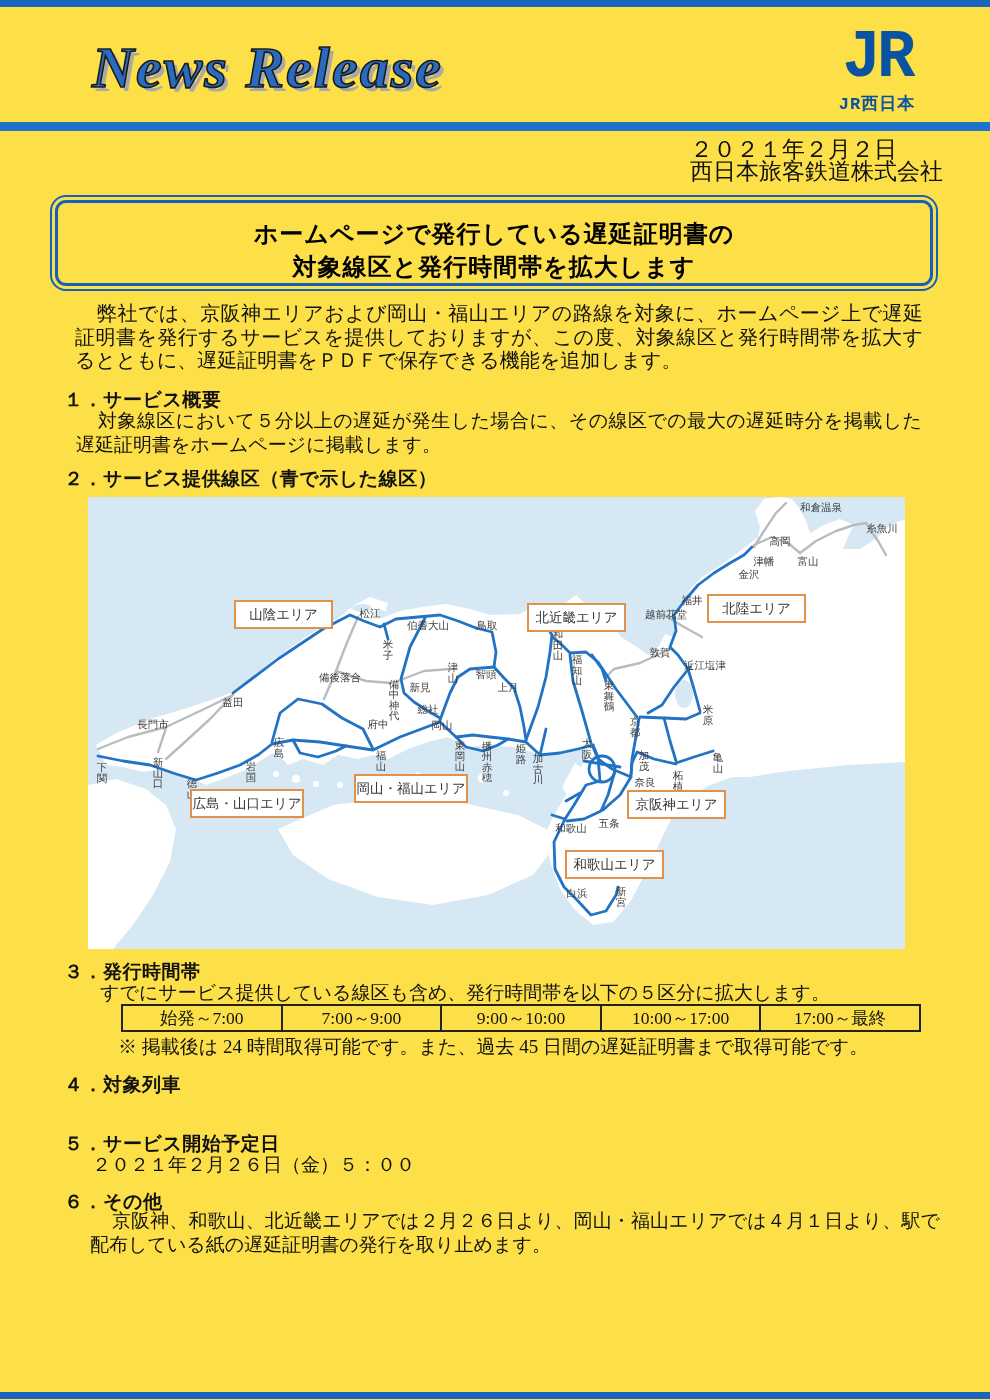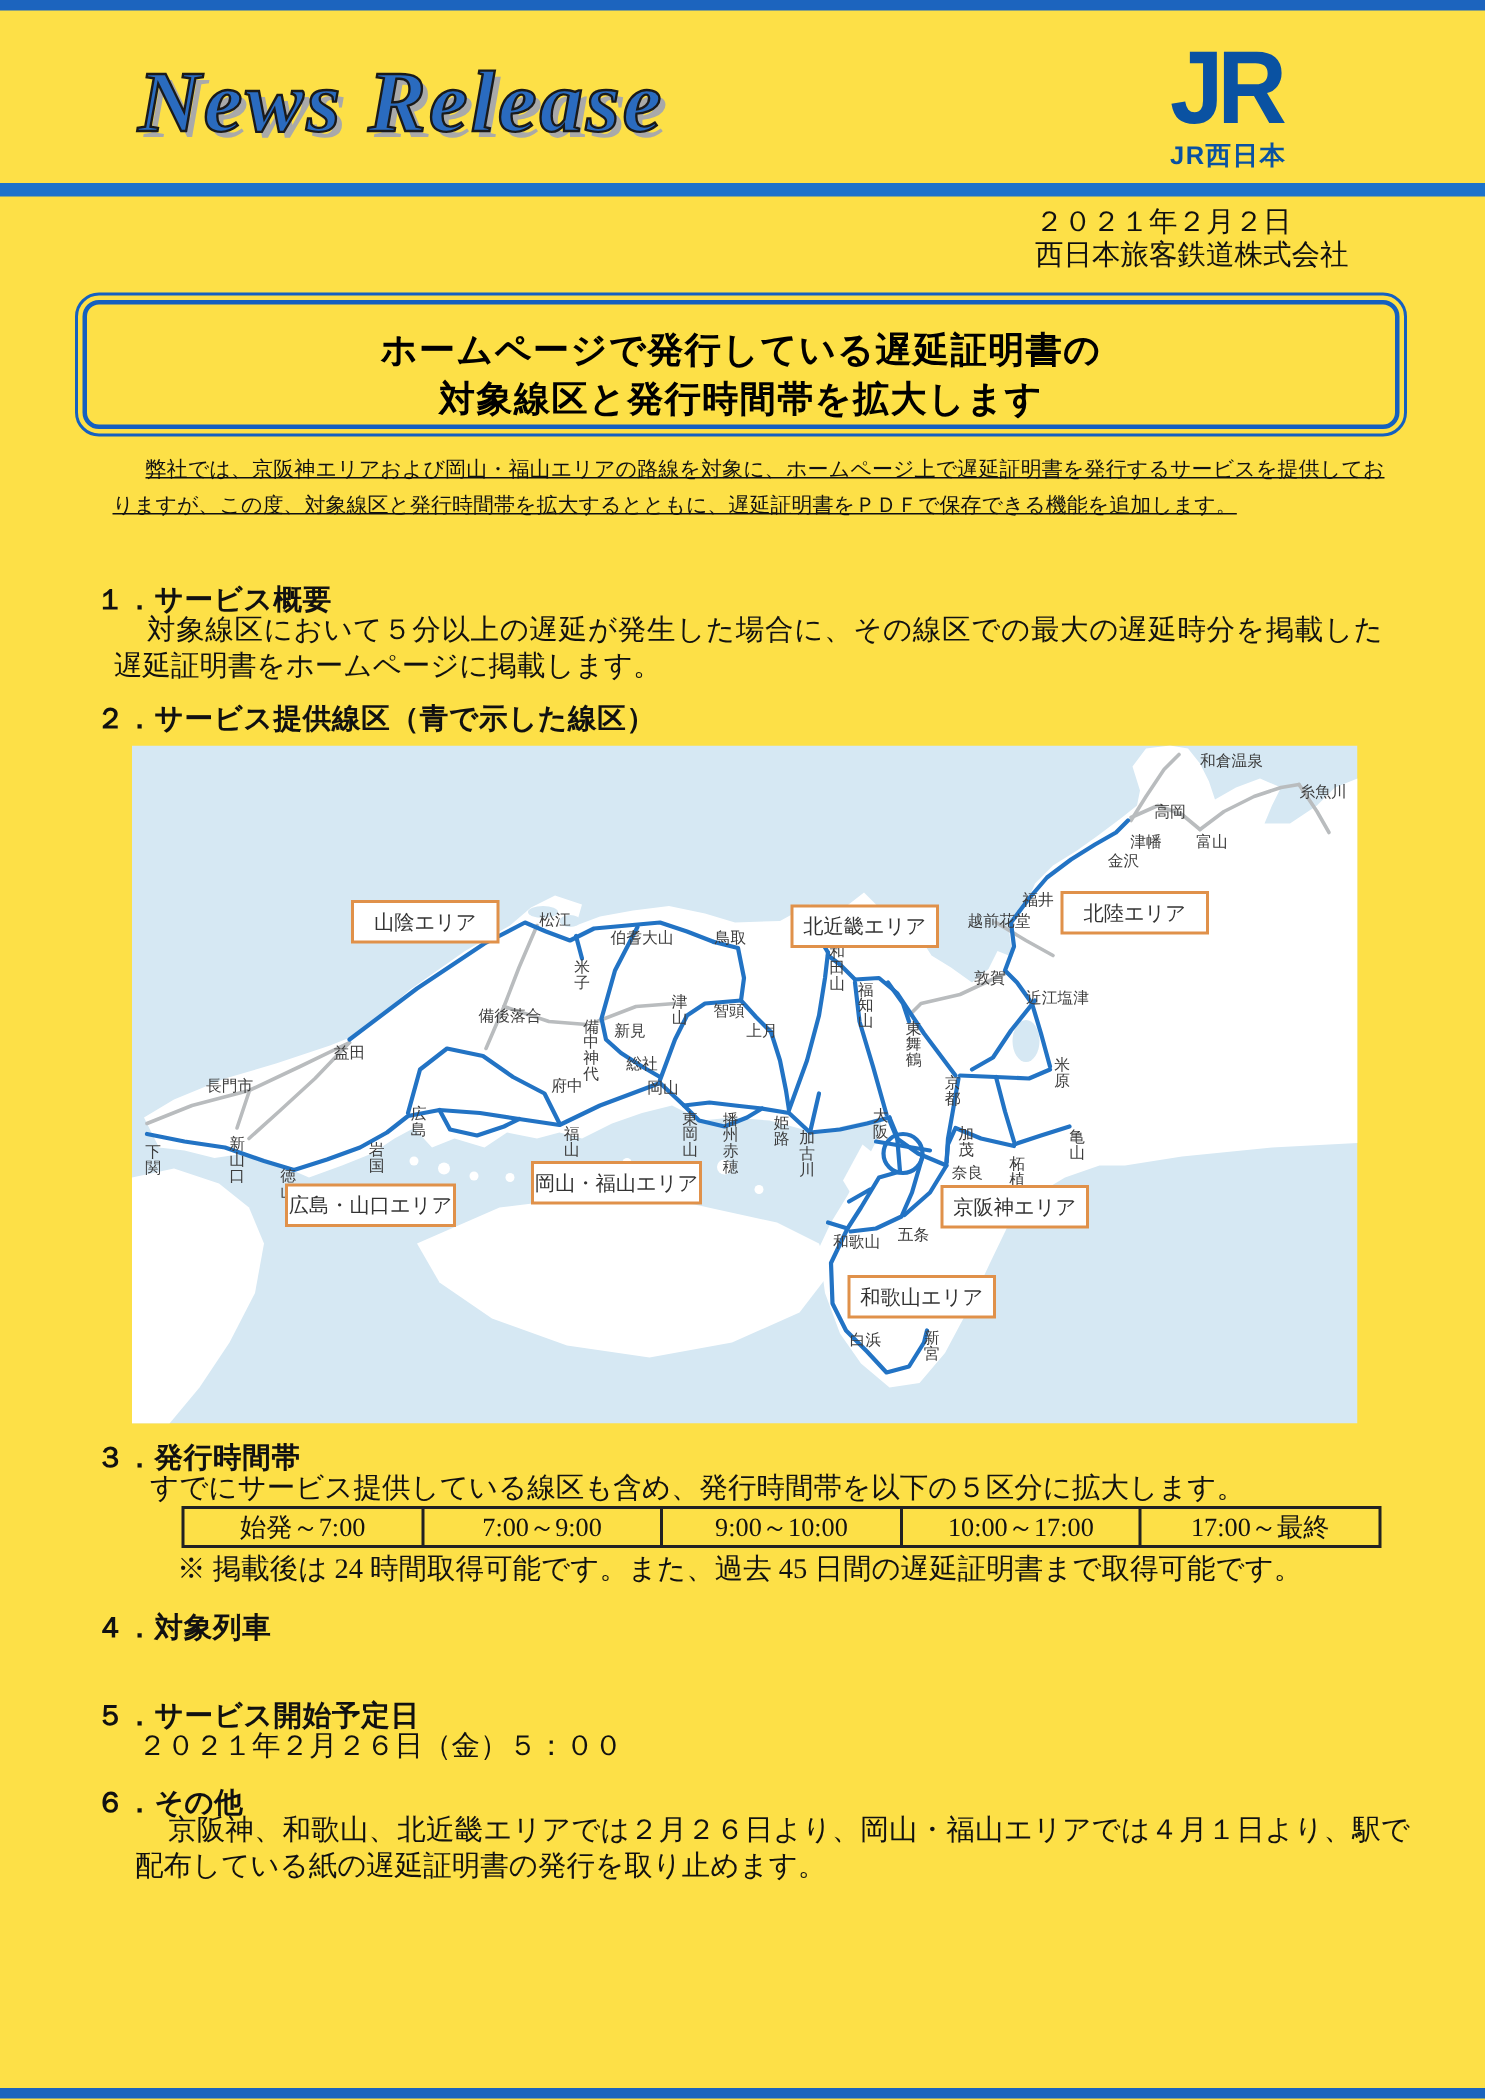--- a/index.html
+++ b/index.html
@@ -6,37 +6,37 @@
   #page{position:relative;width:990px;height:1400px;background:#fde047;overflow:hidden;
         font-family:"Liberation Sans",sans-serif;}
   .bar{position:absolute;left:0;width:990px;height:7px;background:#1c64be;}
   #topbar{top:0;}
   #bottombar{top:1392px;}
   
   #news-release{position:absolute;left:92px;top:34px;font-family:"Liberation Serif",serif;
     font-style:italic;font-weight:bold;font-size:58px;letter-spacing:2px;color:#2a6bbf;
     -webkit-text-stroke:1.6px #1a1a1a;
     text-shadow:4px 4px 0 #a9a9a9;}
-  #jr-block{position:absolute;left:780px;top:26px;width:130px;}
+  #jr-block{position:absolute;left:812px;top:26px;width:130px;text-align:center;font-family:Liberation Mono, monospace;}
   #jr-mark{font-size:64px;font-weight:bold;color:#0a52a2;letter-spacing:-4px;line-height:64px;
     transform:scaleY(1.08);display:inline-block;}
   #jr-caption{font-size:17px;font-weight:bold;color:#0a52a2;letter-spacing:1px;margin-top:2px;}
   #header-rule{position:absolute;left:0;top:122px;width:990px;height:9px;background:#1d72ca;}
-  #date-block{position:absolute;left:690px;top:138px;font-size:19px;color:#111;line-height:22px;}
+  #date-block{position:absolute;left:690px;top:138px;font-size:23px;color:#111;line-height:22px;}
   
   #title-outer{position:absolute;left:50px;top:195px;width:888px;height:96px;
     border:2px solid #1460c0;border-radius:16px;padding:3px;box-sizing:border-box;}
   #title-inner{width:100%;height:100%;border:3px solid #1460c0;border-radius:11px;
     box-sizing:border-box;display:flex;flex-direction:column;justify-content:flex-end;
     align-items:center;}
   .title-line{font-size:24px;font-weight:bold;color:#000;line-height:33px;letter-spacing:1px;}
   
   .serif{font-family:"Liberation Serif",serif;color:#111;}
-  #intro{position:absolute;left:75px;top:302px;width:848px;font-size:14px;line-height:23.5px;
-    text-indent:22px;text-align:justify;text-decoration:underline;}
+  #intro{position:absolute;left:75px;top:302px;width:848px;font-size:20px;line-height:23.5px;
+    text-indent:22px;text-align:justify;}
   .sec-head{position:absolute;font-size:19px;font-weight:bold;color:#111;letter-spacing:.5px;}
   .sec-body{position:absolute;font-size:19px;line-height:23.5px;}
   #s1-head{left:64px;top:387px;} #s1-body{left:76px;top:409px;width:846px;text-indent:22px;text-align:justify;}
   #s2-head{left:64px;top:466px;}
   #s3-head{left:64px;top:959px;} #s3-body{left:78px;top:981px;width:850px;text-indent:22px;}
   #time-table{position:absolute;left:110px;top:1004px;width:800px;height:28px;display:flex;
     border:2px solid #222;box-sizing:border-box;margin-left:11px;}
   .time-cell{flex:1;border-right:2px solid #222;display:flex;align-items:center;justify-content:center;
     font-family:"Liberation Serif",serif;font-size:17.5px;color:#111;}
   .time-cell:last-child{border-right:none;}

